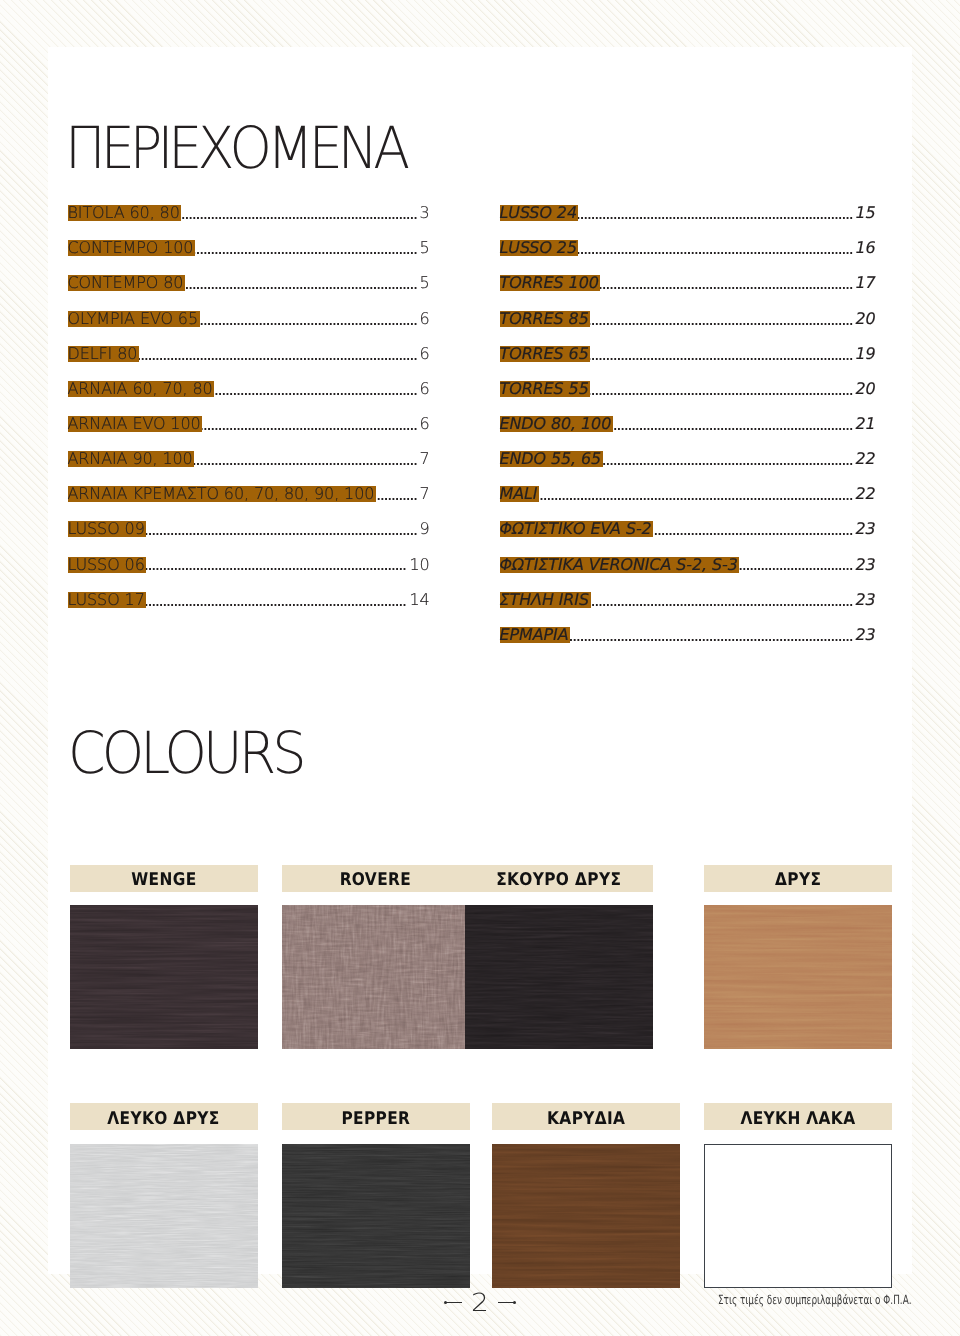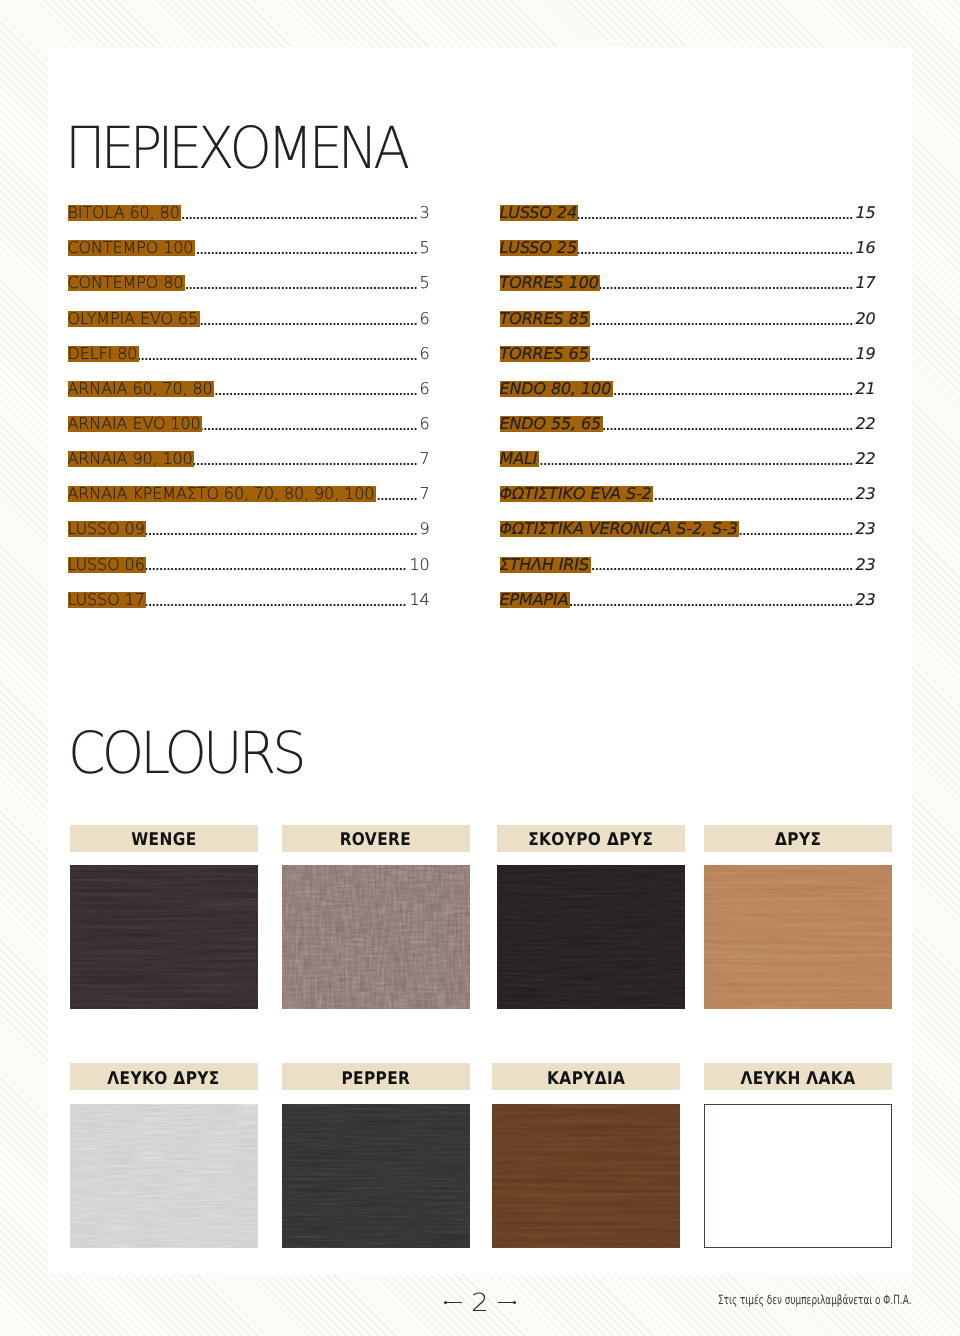--- a/index.html
+++ b/index.html
@@ -21,21 +21,21 @@
   .toc-col{position:absolute;}
   .toc-row{position:relative;height:35.15px;color:#231f20;
       font-family:"DejaVu Sans",sans-serif;font-weight:300;font-size:16px;
       line-height:16px;white-space:nowrap;letter-spacing:-0.12px;-webkit-text-stroke:0.16px #231f20;}
   .toc-label{position:absolute;left:0;top:0;background:#a16207;padding-right:1.5px;z-index:2;}
   .toc-page{position:absolute;right:0;top:0;background:#fff;padding-left:2.5px;z-index:2;}
   .toc-dots{position:absolute;left:0;right:0;top:11.9px;height:2.1px;z-index:1;
       background-image:radial-gradient(circle at 0.95px 1.05px,#231f20 0 0.95px,rgba(0,0,0,0) 1.1px);
       background-size:3.7px 2.1px;background-repeat:repeat-x;}
 
-  .sw-cell{position:absolute;}
+  .sw-cell{position:absolute;margin-top:40px;}
   .sw-bar{position:absolute;left:0;top:0;width:188px;height:27px;background:#ebe0c7;}
   .sw-bar-label{position:absolute;left:0;top:2px;width:188px;height:27px;
       display:flex;align-items:center;justify-content:center;
       font-family:"DejaVu Sans",sans-serif;font-weight:700;font-size:17.4px;
       letter-spacing:0.4px;color:#121212;white-space:nowrap;}
   .sw-bar-label>span{display:block;transform:scaleX(0.885);}
 
   #footer-page{position:absolute;width:76px;height:24px;}
   #footer-page .dash{position:absolute;top:10.6px;width:17px;height:1.3px;background:#2e2e2e;}
   #footer-page .dash.left{left:0;}
@@ -152,20 +152,25 @@
       <span class="toc-label">TORRES 85</span>
       <span class="toc-page">20</span>
     </div>
     <div class="toc-row">
       <span class="toc-dots"></span>
       <span class="toc-label">TORRES 65</span>
       <span class="toc-page">19</span>
     </div>
     <div class="toc-row">
       <span class="toc-dots"></span>
+      <span class="toc-label">TORRES 55</span>
+      <span class="toc-page">20</span>
+    </div>
+    <div class="toc-row">
+      <span class="toc-dots"></span>
       <span class="toc-label">ENDO 80, 100</span>
       <span class="toc-page">21</span>
     </div>
     <div class="toc-row">
       <span class="toc-dots"></span>
       <span class="toc-label">ENDO 55, 65</span>
       <span class="toc-page">22</span>
     </div>
     <div class="toc-row">
       <span class="toc-dots"></span>
@@ -243,21 +248,21 @@
       </div>
     <div class="sw-img tex-1" style="background-color: rgb(125, 105, 102);">
         <svg class="grain" width="188" height="144" style="opacity:0.45">
           <rect width="188" height="144" filter="url(#g3)"></rect>
         </svg>
         <svg class="grain" width="188" height="144" style="opacity:0.45">
           <rect width="188" height="144" filter="url(#g4)"></rect>
         </svg>
       </div>
   </div>
-  <div class="sw-cell" style="left:497px;top:824.8px;width:188px;height:184.6px;">
+  <div class="sw-cell" style="left:465px;top:824.8px;width:188px;height:184.6px;">
     <div class="sw-bar" style="background-color: rgb(235, 224, 199);"></div>
     <div class="sw-bar-label">
         <span>ΣΚΟΥΡΟ ΔΡΥΣ</span>
       </div>
     <div class="sw-img tex-2" style="background-color: rgb(33, 29, 31);">
         <svg class="grain" width="188" height="144" style="opacity:1.00">
           <rect width="188" height="144" filter="url(#g2)"></rect>
         </svg>
       </div>
   </div>

